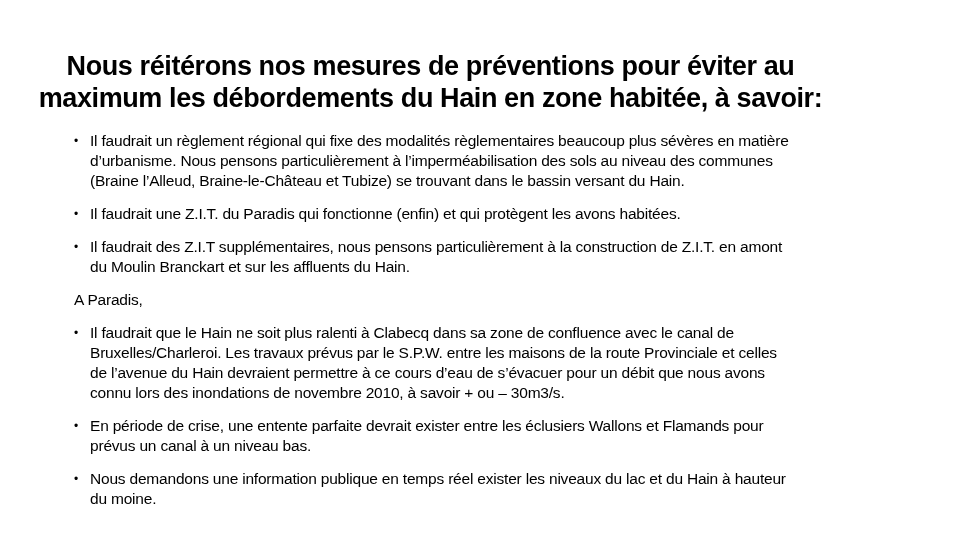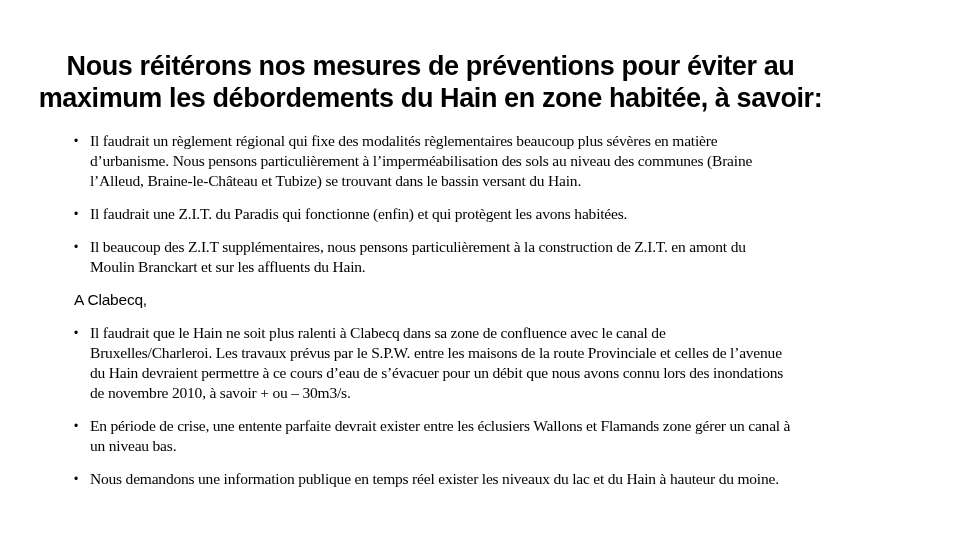--- a/index.html
+++ b/index.html
@@ -44,21 +44,20 @@
   }
   .bullet-marker {
     flex: 0 0 16px;
     width: 16px;
     font-size: 12px;
     line-height: 20px;
     text-align: left;
   }
   .bullet-text {
     flex: 1 1 auto;
-    font-family: Liberation Serif, serif;
   }
   .plain-paragraph {
     margin-left: 0;
   }
 </style>
 </head>
 <body>
 
 <div class="slide">
 
@@ -72,33 +71,33 @@
     </div>
 
 
     <div class="body-block bullet-item">
       <span class="bullet-marker">•</span>
       <span class="bullet-text">Il faudrait une Z.I.T. du Paradis qui fonctionne (enfin) et qui protègent les avons habitées.</span>
     </div>
 
     <div class="body-block bullet-item">
       <span class="bullet-marker">•</span>
-      <span class="bullet-text">Il beaucoup des Z.I.T supplémentaires, nous pensons particulièrement à la construction de Z.I.T. en amont du Moulin Branckart et sur les affluents du Hain.</span>
+      <span class="bullet-text">Il faudrait des Z.I.T supplémentaires, nous pensons particulièrement à la construction de Z.I.T. en amont du Moulin Branckart et sur les affluents du Hain.</span>
     </div>
 
-    <div class="body-block plain-paragraph">A Clabecq,</div>
+    <div class="body-block plain-paragraph">A Paradis,</div>
 
     <div class="body-block bullet-item">
       <span class="bullet-marker">•</span>
       <span class="bullet-text">Il faudrait que le Hain ne soit plus ralenti à Clabecq dans sa zone de confluence avec le canal de Bruxelles/Charleroi. Les travaux prévus par le S.P.W. entre les maisons de la route Provinciale et celles de l’avenue du Hain devraient permettre à ce cours d’eau de s’évacuer pour un débit que nous avons connu lors des inondations de novembre 2010, à savoir + ou – 30m3/s.</span>
     </div>
 
     <div class="body-block bullet-item">
       <span class="bullet-marker">•</span>
-      <span class="bullet-text">En période de crise, une entente parfaite devrait exister entre les éclusiers Wallons et Flamands zone gérer un canal à un niveau bas.</span>
+      <span class="bullet-text">En période de crise, une entente parfaite devrait exister entre les éclusiers Wallons et Flamands pour prévus un canal à un niveau bas.</span>
     </div>
 
     <div class="body-block bullet-item">
       <span class="bullet-marker">•</span>
       <span class="bullet-text">Nous demandons une information publique en temps réel exister les niveaux du lac et du Hain à hauteur du moine.</span>
     </div>
 
   </div>
 </div>
 

